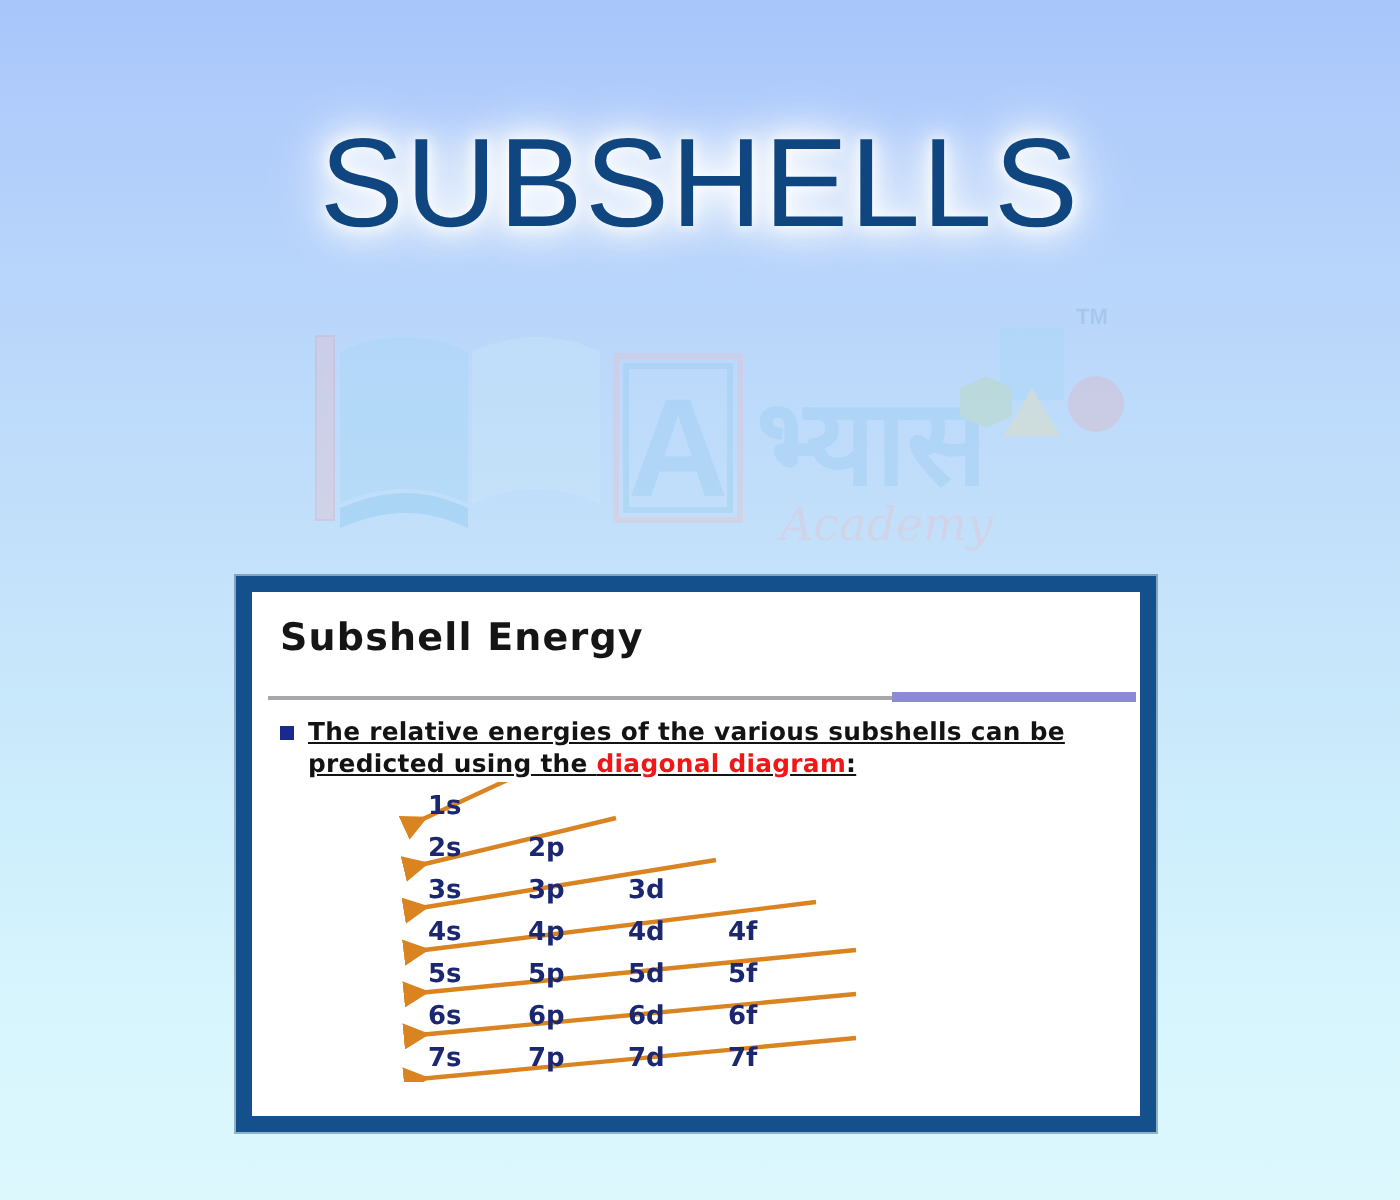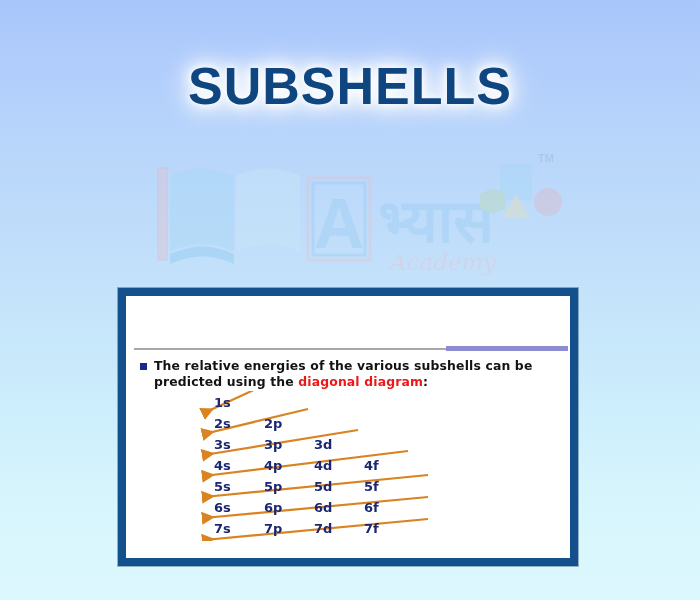--- a/index.html
+++ b/index.html
@@ -28,22 +28,22 @@
   }
 
   
   #page-title {
     position: absolute;
     top: 56px;
     left: 0;
     width: 700px;
     text-align: center;
     font-family: "Liberation Sans", sans-serif;
-    font-weight: bold;
-    font-size: 52px;
+    font-weight: normal;
+    font-size: 63px;
     letter-spacing: 1px;
     color: #0f4680;
     text-shadow:
        0 0 7px #ffffff,
        0 0 14px #ffffff,
        0 0 20px #ffffff,
        0 0 28px #ffffff,
        0 0 36px #ffffff;
     white-space: nowrap;
   }
@@ -132,20 +132,21 @@
     background: #1a2a8c;
   }
   #bullet-text {
     margin-left: 14px;
     font-family: "DejaVu Sans", sans-serif;
     font-weight: bold;
     font-size: 12.4px;
     line-height: 15.5px;
     color: #131313;
     letter-spacing: 0.15px;
+    text-decoration: underline;
   }
   .red-em { color: #ef1717; }
 
   
   #diagram {
     position: absolute;
     left: 70px;
     top: 95px;
     width: 300px;
     height: 150px;
@@ -192,20 +193,21 @@
         <polygon points="366,44 380,68 352,68" fill="#f4e09a"></polygon>
         <circle cx="398" cy="52" r="14" fill="#e8aab4"></circle>
       </g>
       <text x="388" y="12" font-family="'Liberation Sans',sans-serif" font-size="11" font-weight="bold" fill="#79a8cf">TM</text>
     </svg>
   </div>
 
   <div id="slide">
     <div id="slide-inner">
 
+      <div id="slide-title">Subshell Energy</div>
 
       <div id="title-rule">
         <div id="rule-gray"></div>
         <div id="rule-purple"></div>
       </div>
 
       <div id="bullet-block">
         <div id="bullet-square"></div>
         <div id="bullet-text"><span>The relative energies of the various subshells can be predicted using the </span><span class="red-em">diagonal diagram</span><span>:</span></div>
       </div>

